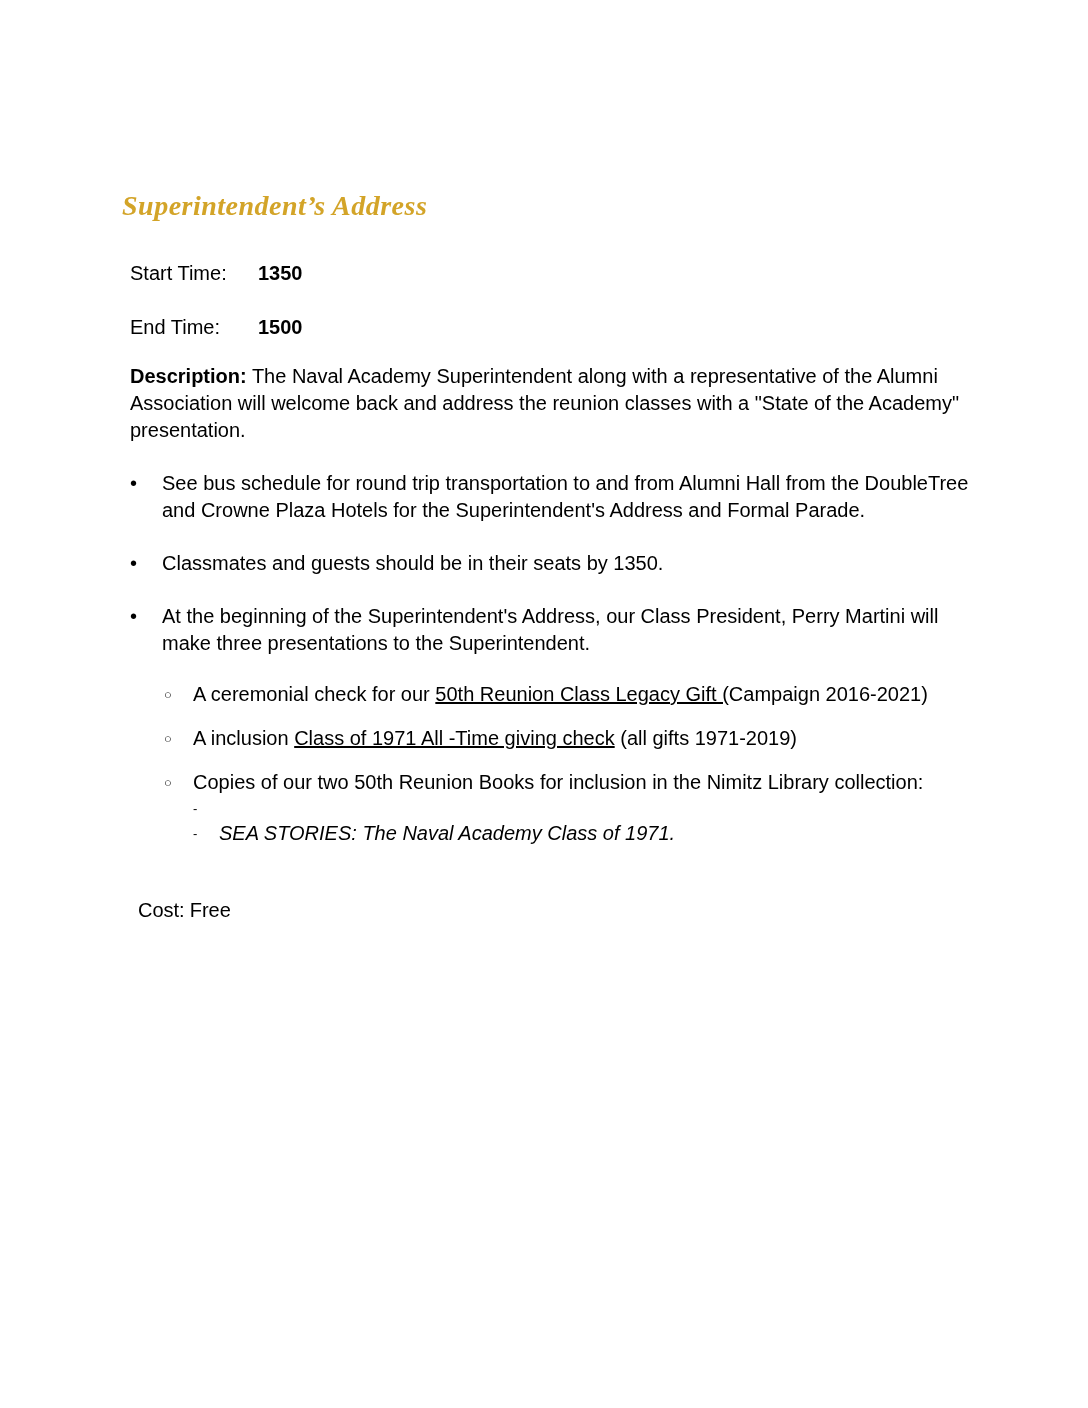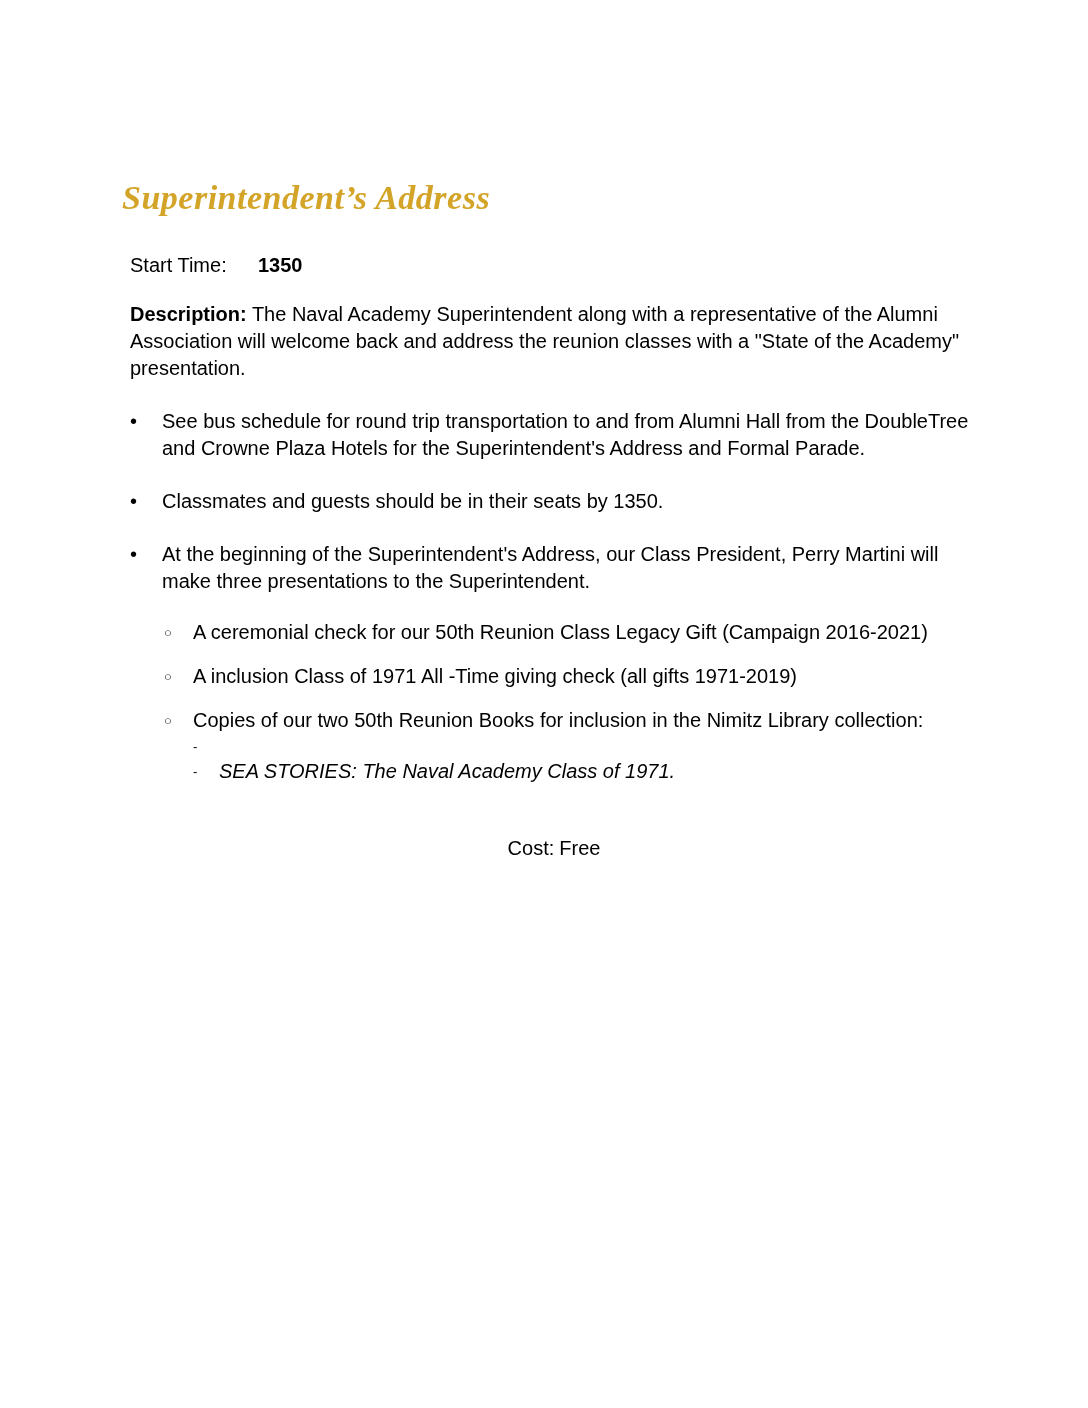--- a/index.html
+++ b/index.html
@@ -13,61 +13,65 @@
     box-sizing: border-box;
     width: 1088px; height: 1408px;
     padding: 176px 118px 0 130px;
     background: #ffffff;
     overflow: hidden;
   }
   .title {
     font-family: "Liberation Serif", serif;
     font-style: italic;
     font-weight: bold;
-    font-size: 34px;
+    font-size: 28px;
     line-height: 36px;
     color: #D3A428;
-    margin: 4px 0 0 -8px;
+    margin: 12px 0 0 -8px;
     letter-spacing: 0.5px;
   }
   .fields { margin-top: 36px; }
   .field-row { display: flex; margin-bottom: 27px; }
   .field-row:last-child { margin-bottom: 0; }
   .field-label { width: 128px; flex: none; }
   .field-value { font-weight: bold; }
   .desc { margin: 22px 0 0 0; }
   .bold { font-weight: bold; margin-top: 29px; }
   .pre { white-space: pre-wrap; }
-  .u { }
+  .u { text-decoration: underline; }
   .bullet { display: flex; }
   .b1 { margin-top: 26px; }
   .b1 .marker { width: 32px; flex: none; }
   .b2 { padding-left: 34px; }
   .b2 .marker { width: 29px; flex: none; font-size: 13px; }
   .sub-first { margin-top: 24px; }
   .sub-next { margin-top: 17px; }
   .b3 { display: flex; line-height: 25px; }
   .b3 .marker { width: 26px; flex: none; }
   .b3 .text { font-style: italic; }
-  .cost { margin: 51px 0 0 8px; text-align: center; }
+  .cost { margin: 51px 0 0 8px; }
   .cost .value { margin-left: 5px; }
   .coord { margin: 28px 0 0 0; }
   .coord .value { font-weight: bold; margin-left: 7px; }
 </style>
 </head>
 <body>
 
 <div class="page">
 
   <h1 class="title">Superintendent’s Address</h1>
 
   <div class="fields">
     <div class="field-row">
       <span class="field-label">Start Time:</span>
       <span class="field-value">1350</span>
+    </div>
+    <div class="field-row">
+      <span class="field-label">End Time:</span>
+      <span class="field-value">1500</span>
     </div>
   </div>
 
   <p class="desc">
     <span class="bold">Description:</span><span class="pre"> The Naval Academy Superintendent along with a representative of the Alumni Association will welcome back and address the reunion classes with a "State of the Academy" presentation.</span>
   </p>
 
   <div class="bullet b1">
     <span class="marker">•</span>
     <span class="text">See bus schedule for round trip transportation to and from Alumni Hall from the DoubleTree and Crowne Plaza Hotels for the Superintendent's Address and Formal Parade.</span>

